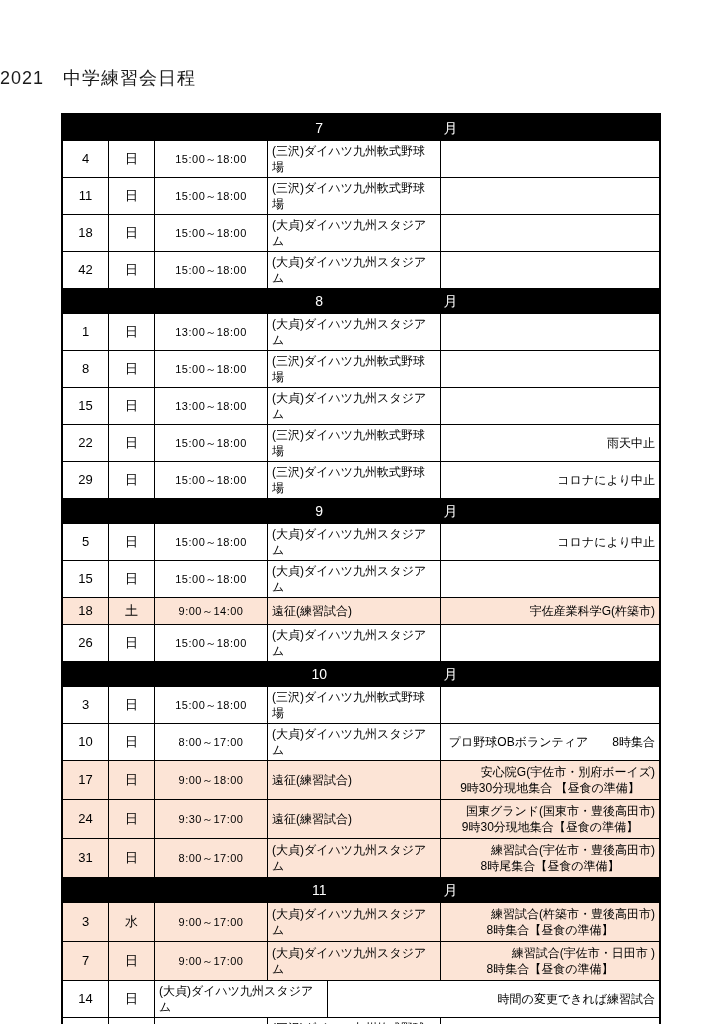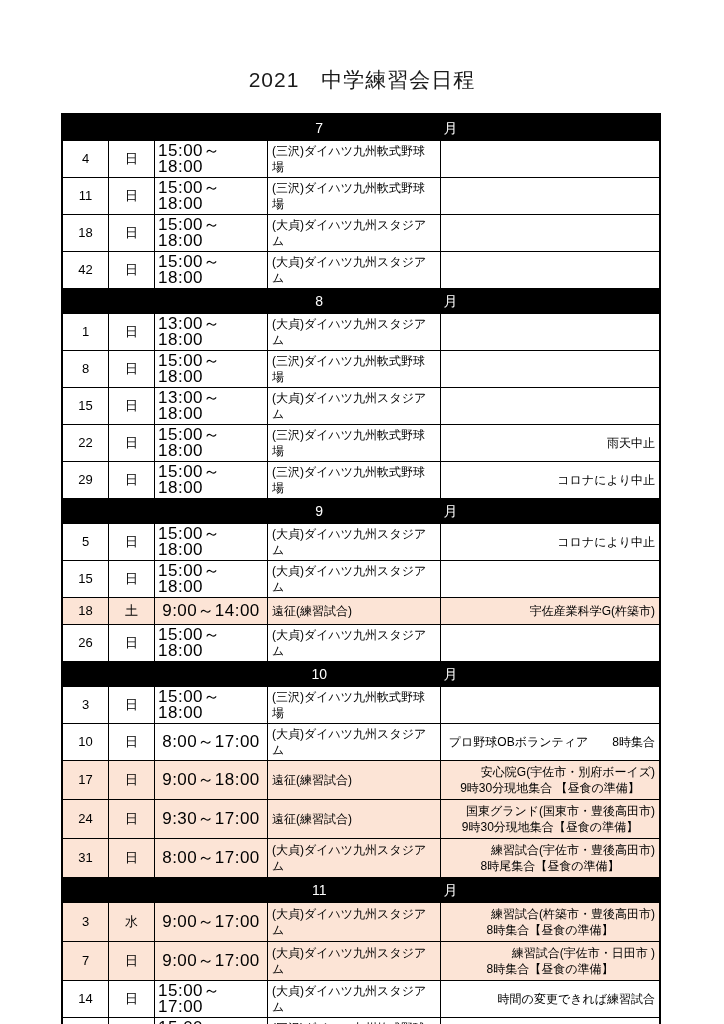--- a/index.html
+++ b/index.html
@@ -14,22 +14,21 @@
     height: 1024px;
     background: #ffffff;
     overflow: hidden;
     color: #000;
   }
   .title {
     position: absolute;
     top: 66px;
     left: 0;
     width: 100%;
-    text-align: center;
-    font-size: 21px;
+    font-size: 18px;
     letter-spacing: 1px;
     color: #1a1a1a;
     white-space: pre;
   }
   .sched-table {
     position: absolute;
     left: 61px;
     top: 113px;
     width: 600px;
     border: 2px solid var(--border_color, #000000);
@@ -64,21 +63,21 @@
     align-items: center;
     box-sizing: border-box;
     border-left: 1px solid var(--border_color, #000000);
     padding: 2px 3px;
     font-size: 12px;
     line-height: 16px;
   }
   .td:first-child { border-left: none; }
   .c-date { width: 45px; justify-content: center; font-size: 13px; }
   .c-day  { width: 46px; justify-content: center; font-size: 13px; }
-  .c-time { width: 113px; justify-content: center; font-size: 17px; letter-spacing: 0.5px; }
+  .c-time { width: 113px; justify-content: center; font-size: 11px; letter-spacing: 0.5px; }
   .c-venue { width: 173px; padding-left: 4px; }
   .c-note {
     flex: 1;
     flex-direction: column;
     justify-content: center;
     align-items: stretch;
     padding: 3px 4px;
   }
   .c-note .l1 { text-align: right; white-space: pre; }
   .c-note .l2 { text-align: center; white-space: pre; }
@@ -278,21 +277,20 @@
       <div class="td c-time">9:00～17:00</div>
       <div class="td c-venue">(大貞)ダイハツ九州スタジアム</div>
       <div class="td c-note">
           <div class="l1">練習試合(宇佐市・日田市 )</div>
           <div class="l2">8時集合【昼食の準備】</div>
         </div>
     </div>
     <div class="tr">
       <div class="td c-date">14</div>
       <div class="td c-day">日</div>
-      <div class="td c-time">15:00～17:00</div>
       <div class="td c-venue">(大貞)ダイハツ九州スタジアム</div>
       <div class="td c-note">
           <div class="l1">時間の変更できれば練習試合</div>
         </div>
     </div>
     <div class="tr">
       <div class="td c-date">21</div>
       <div class="td c-day">日</div>
       <div class="td c-time">15:00～17:00</div>
       <div class="td c-venue">(三沢)ダイハツ九州軟式野球場</div>

